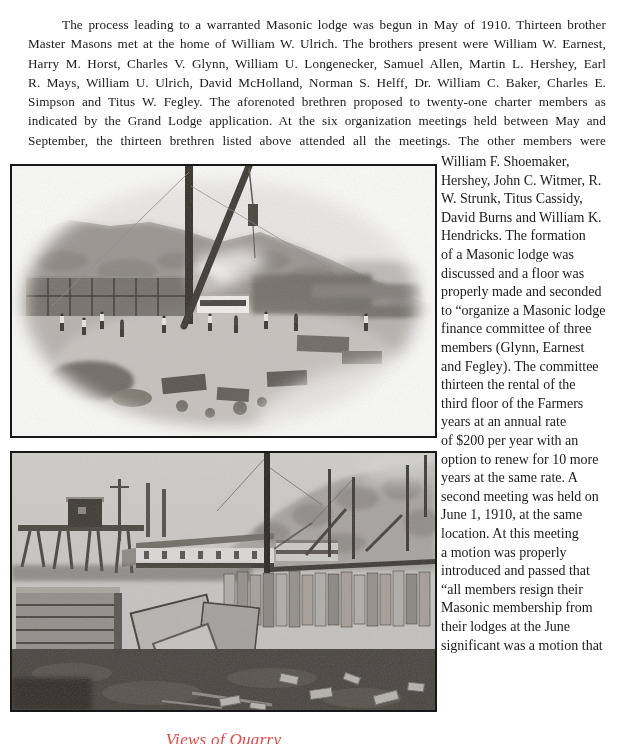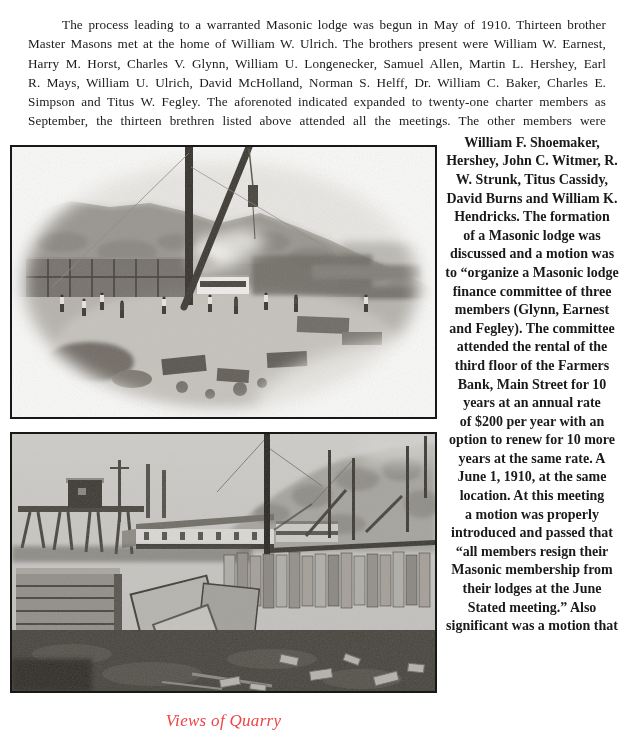--- a/index.html
+++ b/index.html
@@ -58,35 +58,35 @@
   .textcol{
     flex:1;
     margin-top:3px;
     width:182px;
     max-width:182px;
   }
   .textcol .tline{
     font-size:14px;
     line-height:18.6px;
     white-space:nowrap;
-    text-align:center;
-    font-weight:bold;
+    text-align:left;
   }
 </style>
 </head>
 <body>
 
 <div class="page">
 
   <div class="intro">
     <div class="tline first">The process leading to a warranted Masonic lodge was begun in May of 1910.  Thirteen brother</div>
     <div class="tline">Master Masons met at the home of William W. Ulrich.  The brothers present were William W. Earnest,</div>
     <div class="tline">Harry M. Horst, Charles V. Glynn, William U. Longenecker, Samuel Allen, Martin L. Hershey, Earl</div>
     <div class="tline">R. Mays, William U. Ulrich, David McHolland, Norman S. Helff, Dr. William C. Baker, Charles E.</div>
-    <div class="tline">Simpson and Titus W. Fegley.  The aforenoted indicated expanded to twenty-one charter members as</div>
+    <div class="tline">Simpson and Titus W. Fegley.  The aforenoted brethren proposed to twenty-one charter members as</div>
+    <div class="tline">indicated by the Grand Lodge application.  At the six organization meetings held between May and</div>
     <div class="tline">September, the thirteen brethren listed above attended all the meetings.  The other members were</div>
   </div>
 
   <div class="row">
 
     <div class="figcol">
 
       <div class="photoframe">
         <svg width="423" height="270" viewBox="0 0 423 270" xmlns="http://www.w3.org/2000/svg">
           <defs>
@@ -352,37 +352,37 @@
       <div class="caption">Views of Quarry</div>
     </div>
 
     <div class="textcol">
       <div class="tline">William F. Shoemaker,</div>
       <div class="tline">Hershey, John C. Witmer, R.</div>
       <div class="tline">W. Strunk, Titus Cassidy,</div>
       <div class="tline">David Burns and William K.</div>
       <div class="tline">Hendricks.  The formation</div>
       <div class="tline">of a Masonic lodge was</div>
-      <div class="tline">discussed and a motion was</div>
+      <div class="tline">discussed and a floor was</div>
+      <div class="tline">properly made and seconded</div>
       <div class="tline">to “organize a Masonic lodge</div>
       <div class="tline">finance committee of three</div>
       <div class="tline">members (Glynn, Earnest</div>
       <div class="tline">and Fegley).  The committee</div>
-      <div class="tline">attended the rental of the</div>
+      <div class="tline">thirteen the rental of the</div>
       <div class="tline">third floor of the Farmers</div>
-      <div class="tline">Bank, Main Street for 10</div>
       <div class="tline">years at an annual rate</div>
       <div class="tline">of $200 per year with an</div>
       <div class="tline">option to renew for 10 more</div>
       <div class="tline">years at the same rate.  A</div>
+      <div class="tline">second meeting was held on</div>
       <div class="tline">June 1, 1910, at the same</div>
       <div class="tline">location.  At this meeting</div>
       <div class="tline">a motion was properly</div>
       <div class="tline">introduced and passed that</div>
       <div class="tline">“all members resign their</div>
       <div class="tline">Masonic membership from</div>
       <div class="tline">their lodges at the June</div>
-      <div class="tline">Stated meeting.”  Also</div>
       <div class="tline">significant was a motion that</div>
     </div>
 
   </div>
 </div>
 
 </body></html>

